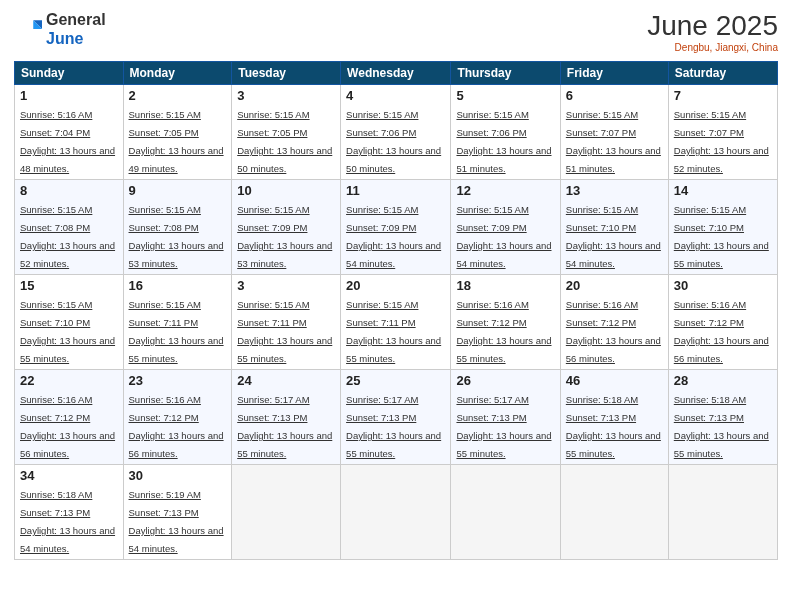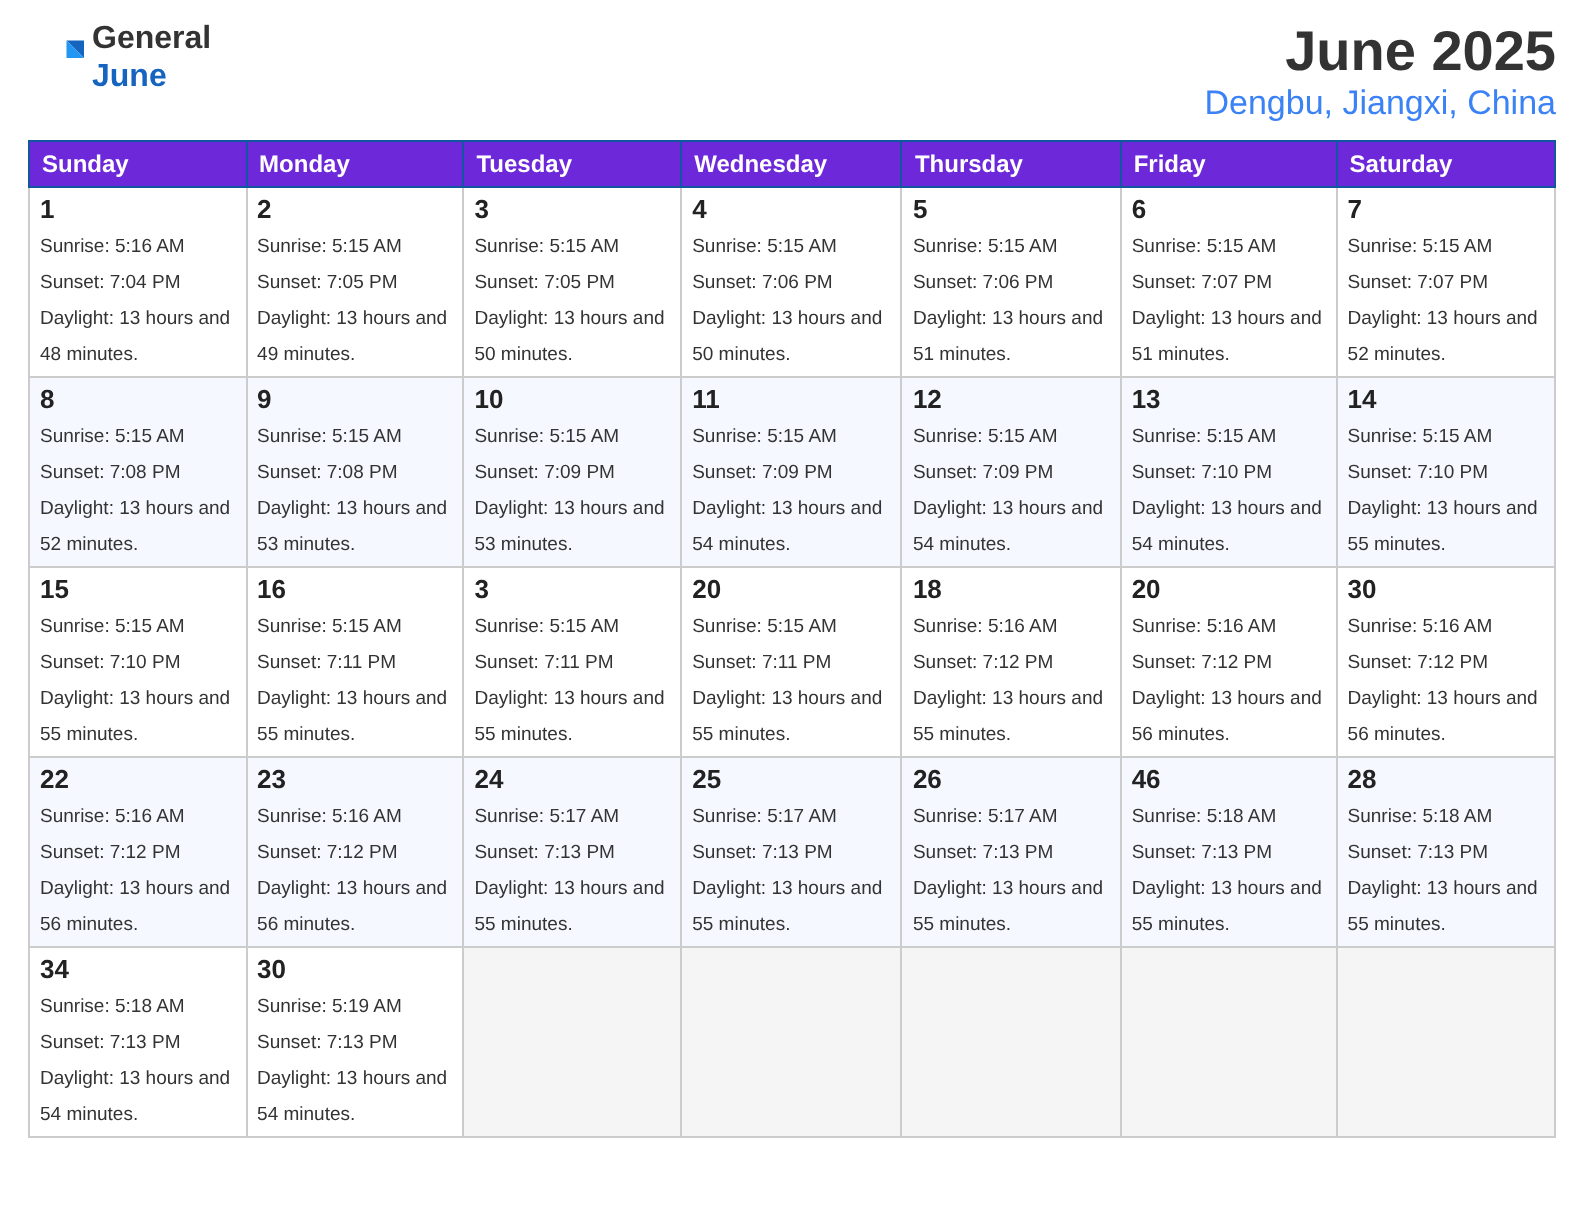--- a/index.html
+++ b/index.html
@@ -35,34 +35,34 @@
     .logo-blue { color: #1565c0; }
     .logo-icon {
       width: 28px;
       height: 28px;
     }
     .title-block {
       text-align: right;
     }
     .month-title {
       font-size: 28px;
-      font-weight: bold;
+      font-weight: normal;
       color: #333;
     }
     .location {
-      font-size: 17px;
-      color: #3b82f6;
+      font-size: 10px;
+      color: #c2410c;
     }
     .calendar {
       width: 100%;
       border-collapse: collapse;
       border: 1px solid #ccc;
     }
     .calendar th {
-      background: #6d28d9;
+      background: #0c4a6e;
       color: #fff;
       text-align: left;
       padding: 4px 6px;
       font-size: 12px;
       font-weight: bold;
       border: 1px solid #1255a0;
     }
     .calendar td {
       vertical-align: top;
       border: 1px solid #ccc;
@@ -78,20 +78,21 @@
       font-size: 13px;
       font-weight: bold;
       color: #222;
       display: block;
       margin-bottom: 1px;
     }
     .day-info {
       font-size: 9.5px;
       color: #333;
       line-height: 1.35;
+      text-decoration: underline;
     }
     .empty-cell {
       background: #f5f5f5 !important;
     }
   </style>
 </head>
 <body>
 
 <div class="page">
   <div class="header">

